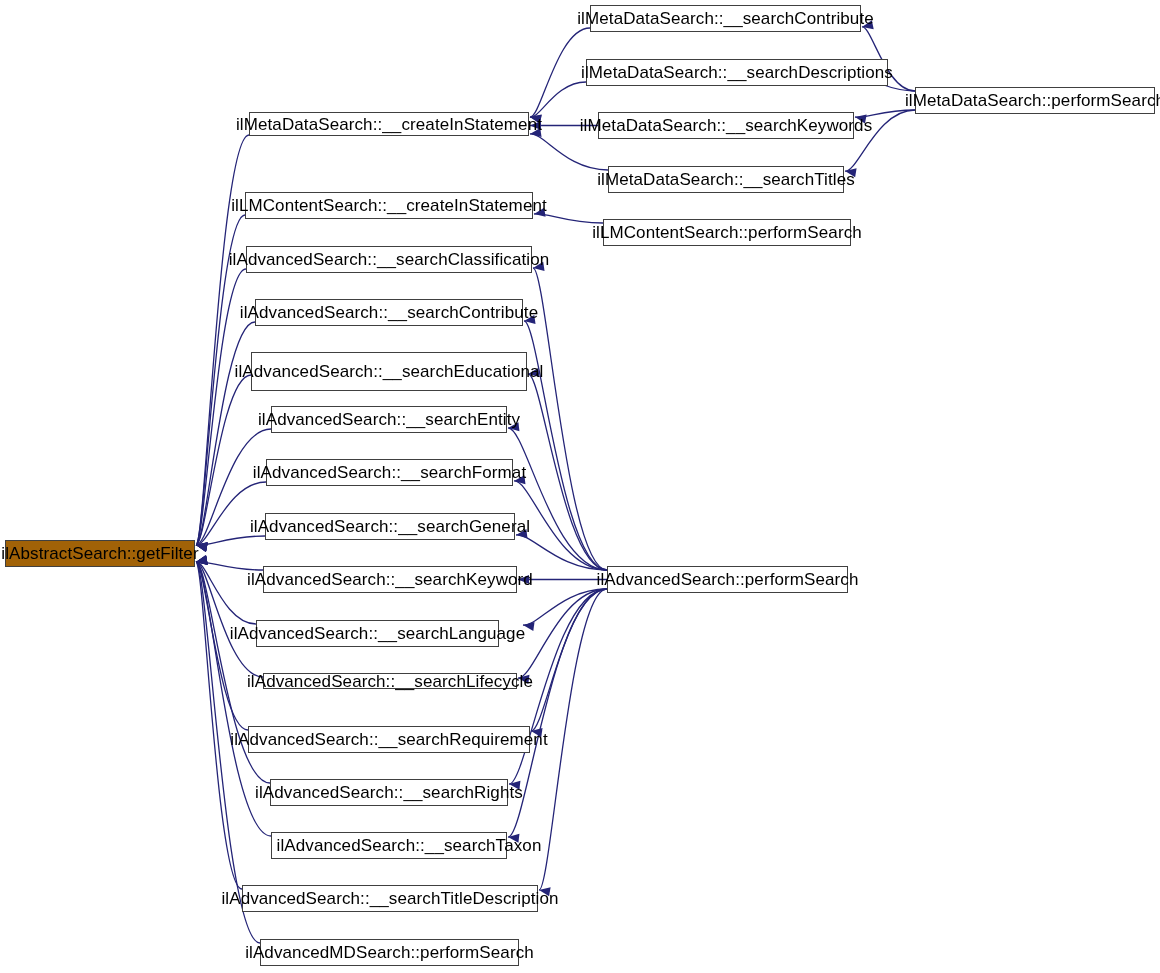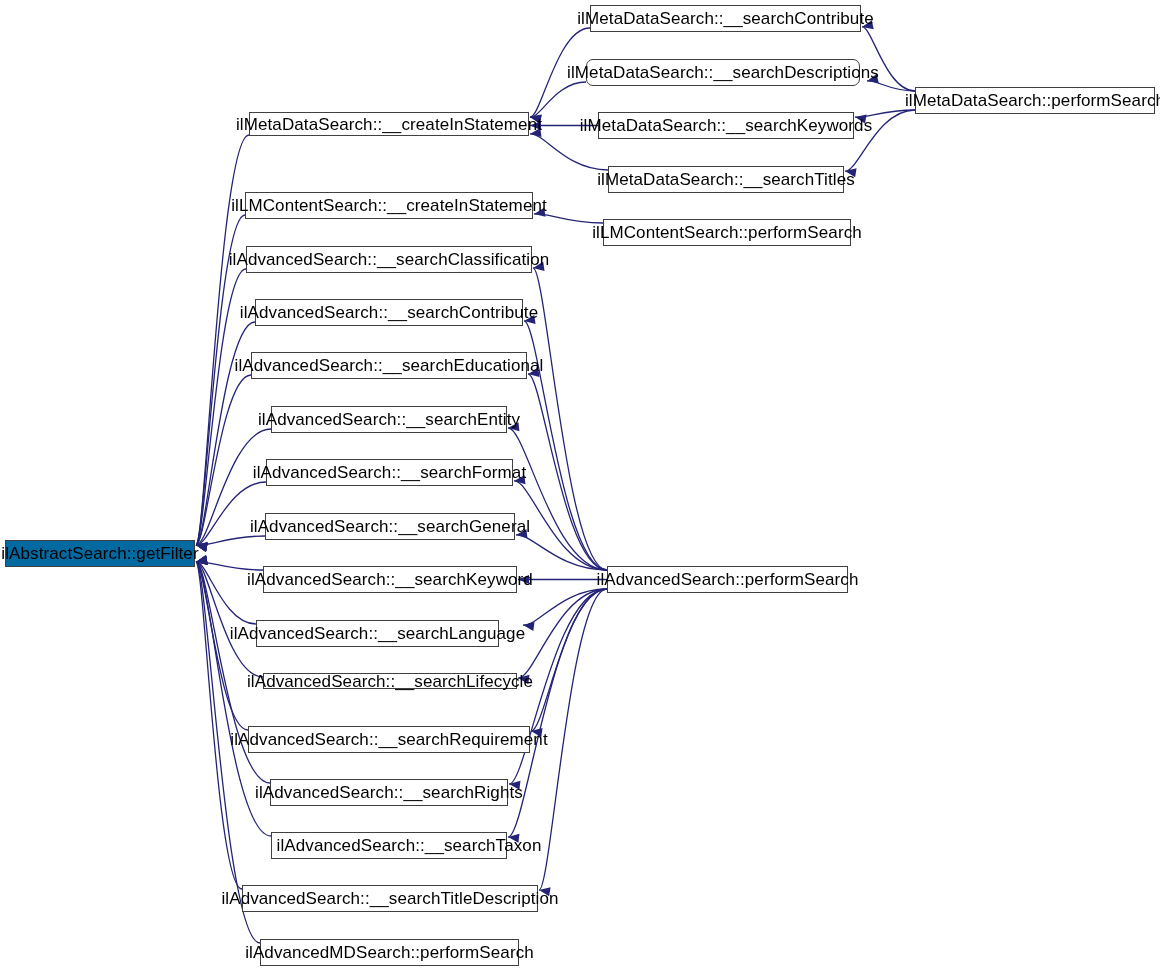--- a/index.html
+++ b/index.html
@@ -33,21 +33,21 @@
     align-items: center;
     justify-content: center;
     font-size: 17px;
     line-height: 1;
     color: #000000;
     white-space: nowrap;
     letter-spacing: 0.1px;
     z-index: 5;
   }
   .node.root {
-    background: #0369a1;
+    background: #a16207;
     border: 1px solid #404040;
   }
   .node-label {
     display: block;
     padding: 0 2px;
   }
 </style>
 </head>
 <body>
 
@@ -139,21 +139,21 @@
       </div>
       <div class="node" style="left: 245px; top: 192px; width: 288px; height: 27px;">
         <span class="node-label">ilLMContentSearch::__createInStatement</span>
       </div>
       <div class="node" style="left: 246px; top: 246px; width: 286px; height: 27px;">
         <span class="node-label">ilAdvancedSearch::__searchClassification</span>
       </div>
       <div class="node" style="left: 255px; top: 299px; width: 268px; height: 27px;">
         <span class="node-label">ilAdvancedSearch::__searchContribute</span>
       </div>
-      <div class="node" style="left: 251px; top: 352px; width: 276px; height: 27px;">
+      <div class="node" style="left: 251px; top: 352px; width: 276px; height: 39px;">
         <span class="node-label">ilAdvancedSearch::__searchEducational</span>
       </div>
       <div class="node" style="left: 271px; top: 406px; width: 236px; height: 27px;">
         <span class="node-label">ilAdvancedSearch::__searchEntity</span>
       </div>
       <div class="node" style="left: 266px; top: 459px; width: 247px; height: 27px;">
         <span class="node-label">ilAdvancedSearch::__searchFormat</span>
       </div>
       <div class="node" style="left: 265px; top: 513px; width: 250px; height: 27px;">
         <span class="node-label">ilAdvancedSearch::__searchGeneral</span>
@@ -178,21 +178,21 @@
       </div>
       <div class="node" style="left: 242px; top: 885px; width: 296px; height: 27px;">
         <span class="node-label">ilAdvancedSearch::__searchTitleDescription</span>
       </div>
       <div class="node" style="left: 260px; top: 939px; width: 259px; height: 27px;">
         <span class="node-label">ilAdvancedMDSearch::performSearch</span>
       </div>
       <div class="node" style="left: 590px; top: 5px; width: 271px; height: 27px;">
         <span class="node-label">ilMetaDataSearch::__searchContribute</span>
       </div>
-      <div class="node" style="left: 586px; top: 59px; width: 274px; height: 27px; border-radius: 7px;">
+      <div class="node" style="left: 586px; top: 59px; width: 302px; height: 27px;">
         <span class="node-label">ilMetaDataSearch::__searchDescriptions</span>
       </div>
       <div class="node" style="left: 598px; top: 112px; width: 256px; height: 27px;">
         <span class="node-label">ilMetaDataSearch::__searchKeywords</span>
       </div>
       <div class="node" style="left: 608px; top: 166px; width: 236px; height: 27px;">
         <span class="node-label">ilMetaDataSearch::__searchTitles</span>
       </div>
       <div class="node" style="left: 603px; top: 219px; width: 248px; height: 27px;">
         <span class="node-label">ilLMContentSearch::performSearch</span>

